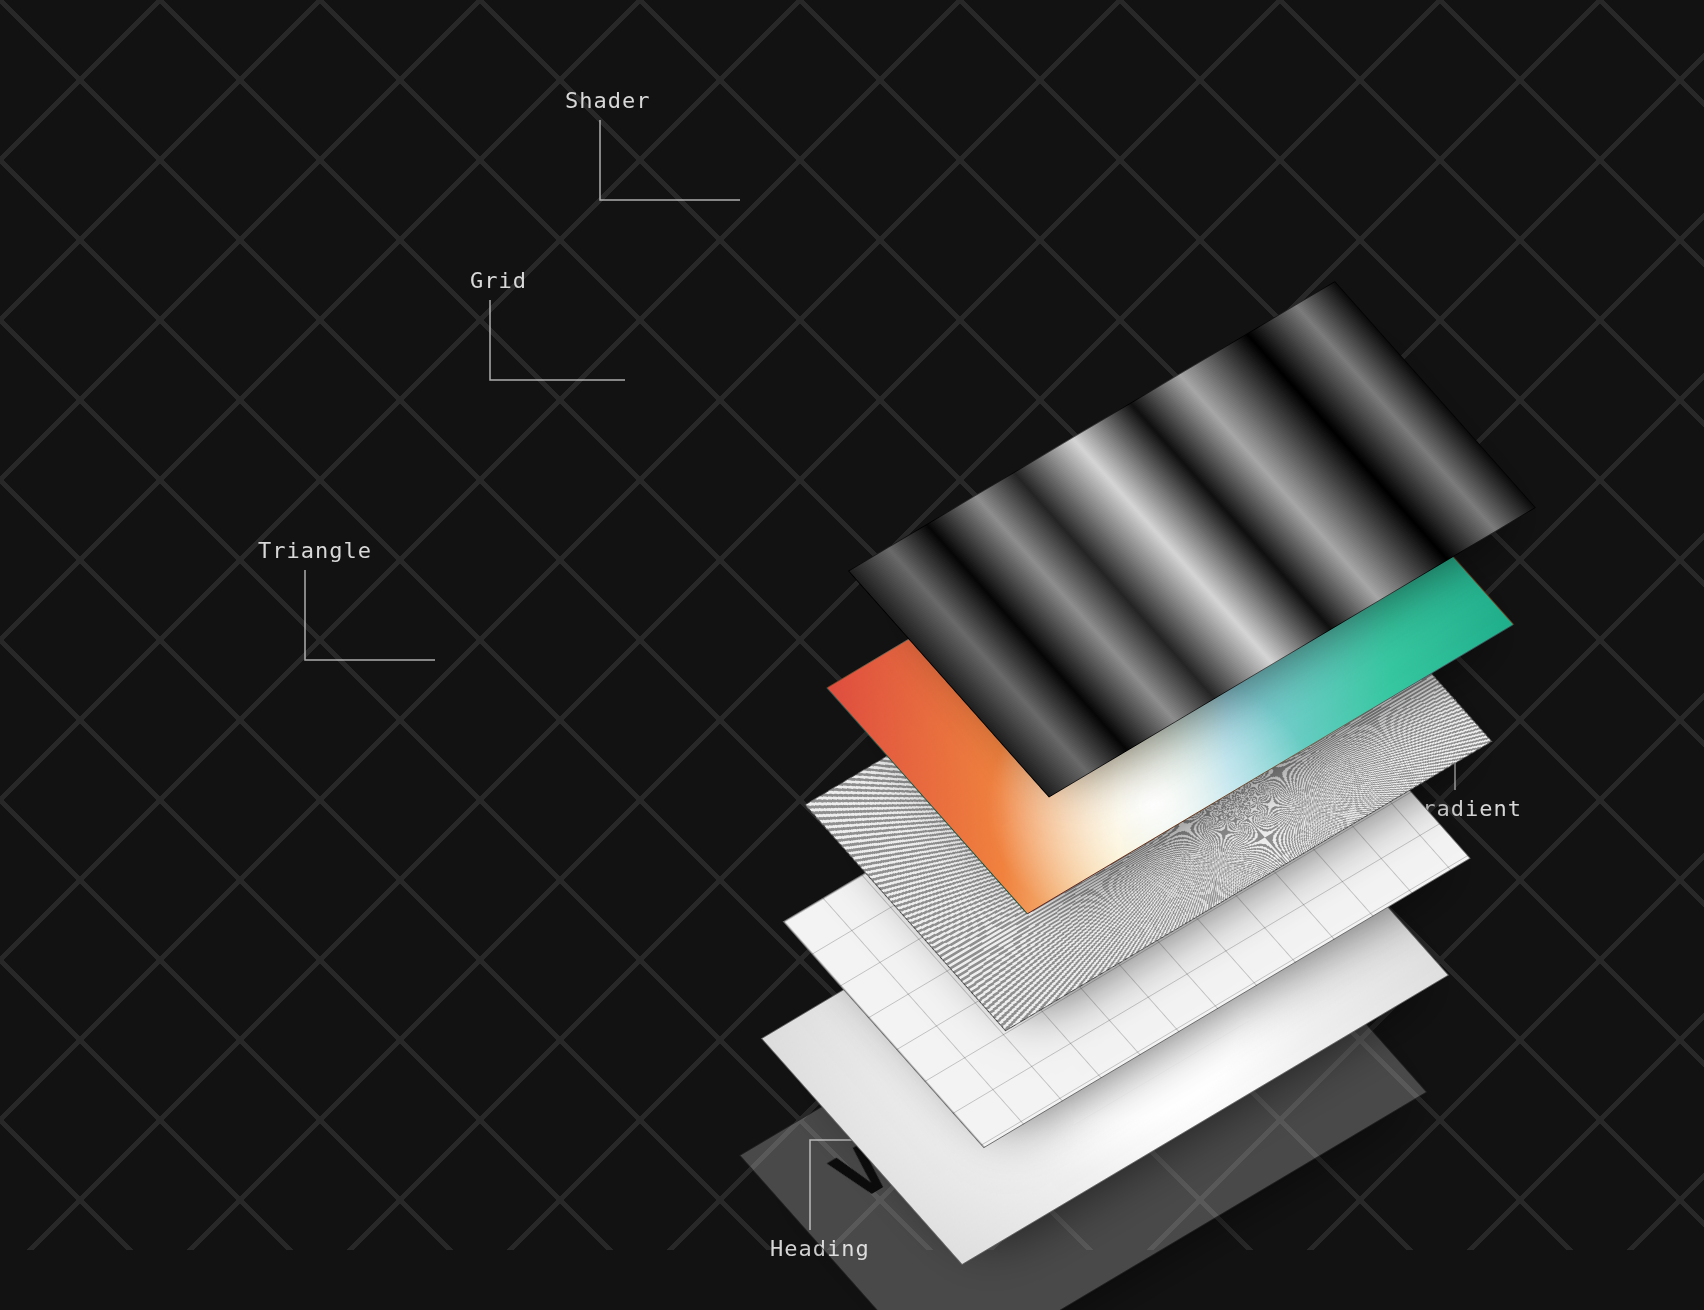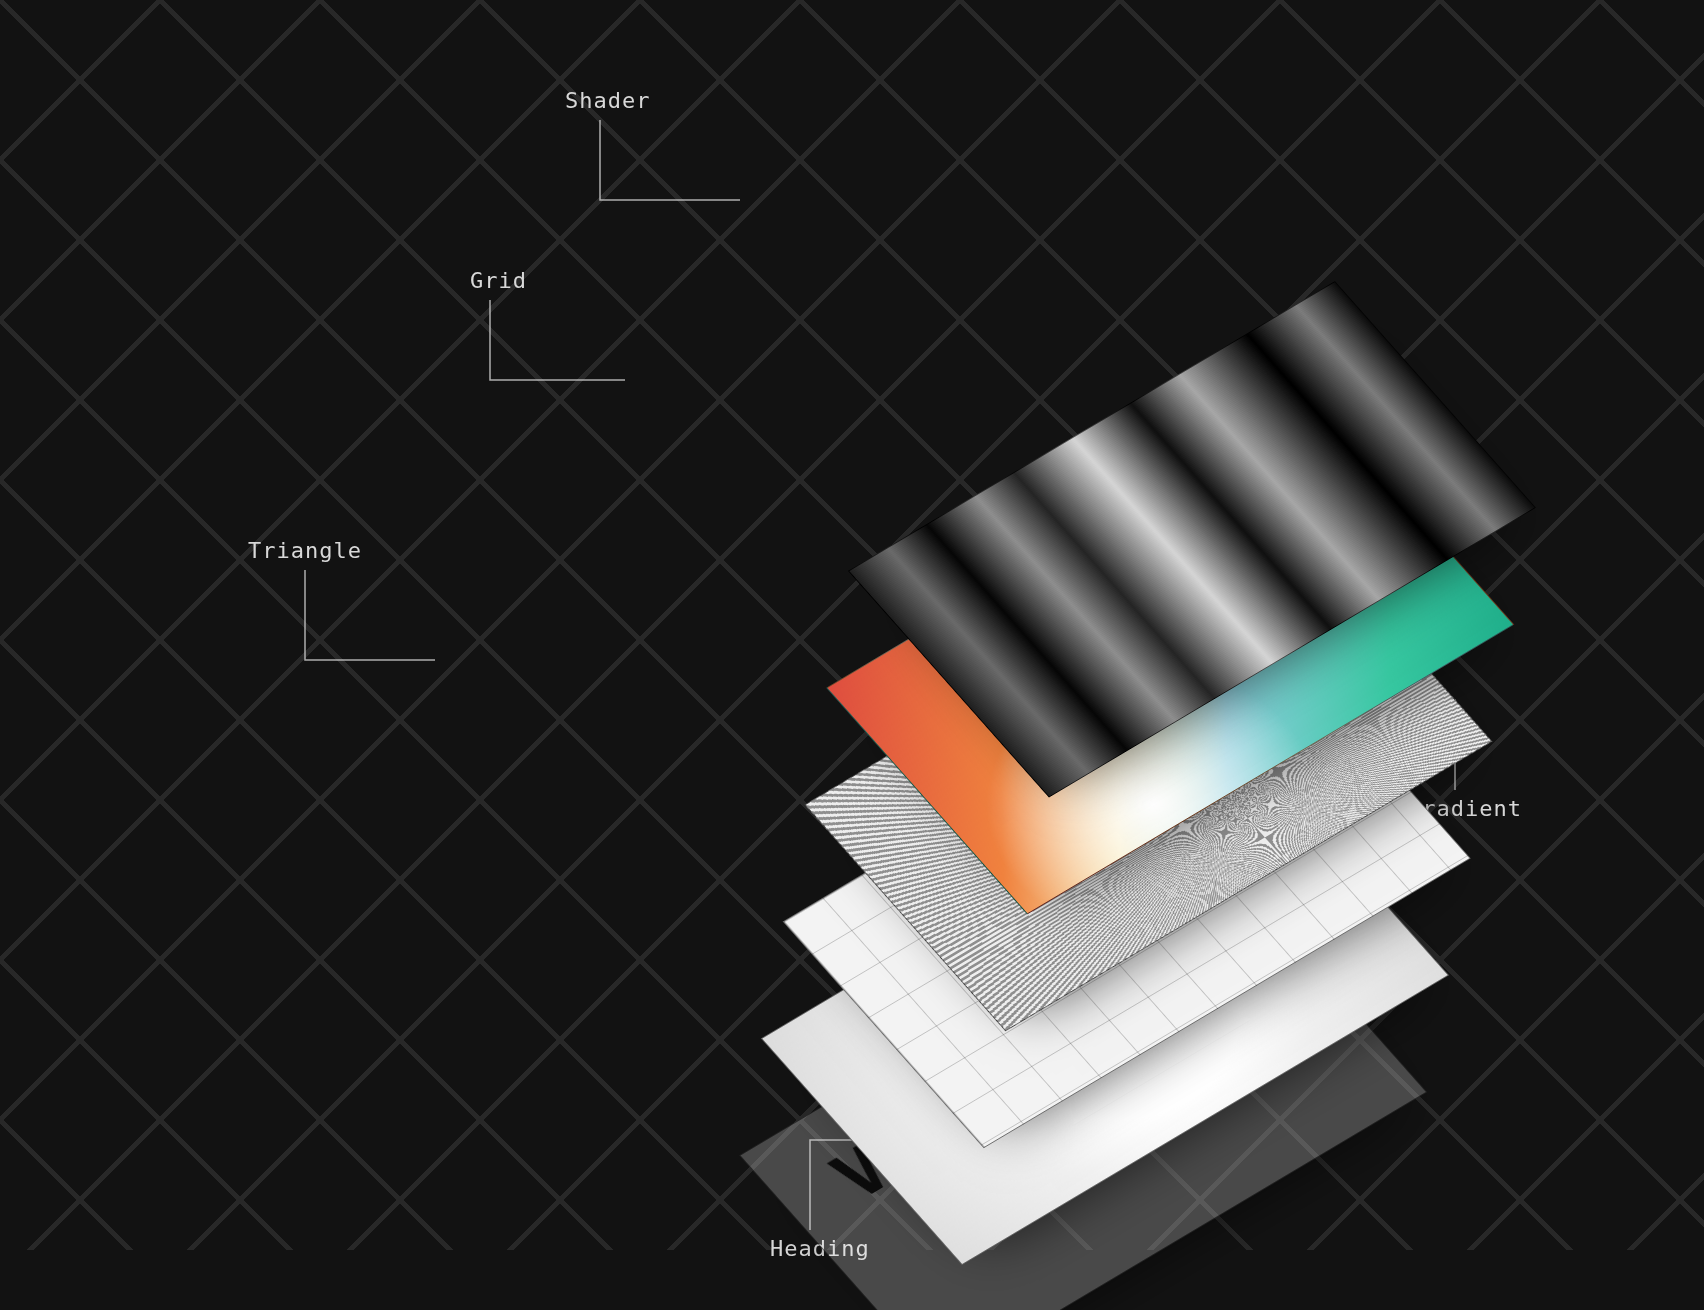--- a/index.html
+++ b/index.html
@@ -65,21 +65,21 @@
     <polyline points="625,380 490,380 490,300"></polyline>
     <polyline points="435,660 305,660 305,570"></polyline>
 
     <polyline points="1325,700 1455,700 1455,790"></polyline>
     <polyline points="1195,910 1310,910 1310,1000"></polyline>
     <polyline points="940,1140 810,1140 810,1230"></polyline>
   </svg>
 
   <div class="label" style="left:565px;top:88px">Shader</div>
   <div class="label" style="left:470px;top:268px">Grid</div>
-  <div class="label" style="left:248px;top:538px">Triangle</div>
+  <div class="label" style="left:258px;top:538px">Triangle</div>
   <div class="label" style="left:1408px;top:796px">Gradient</div>
   <div class="label" style="left:1286px;top:1006px">Grid</div>
   <div class="label" style="left:770px;top:1236px">Heading</div>
 
   <div class="stage">
     <div class="layer l-shader"></div>
     <div class="layer l-gradient"></div>
     <div class="layer l-rays"></div>
     <div class="layer l-grid"></div>
     <div class="layer l-triangle">

